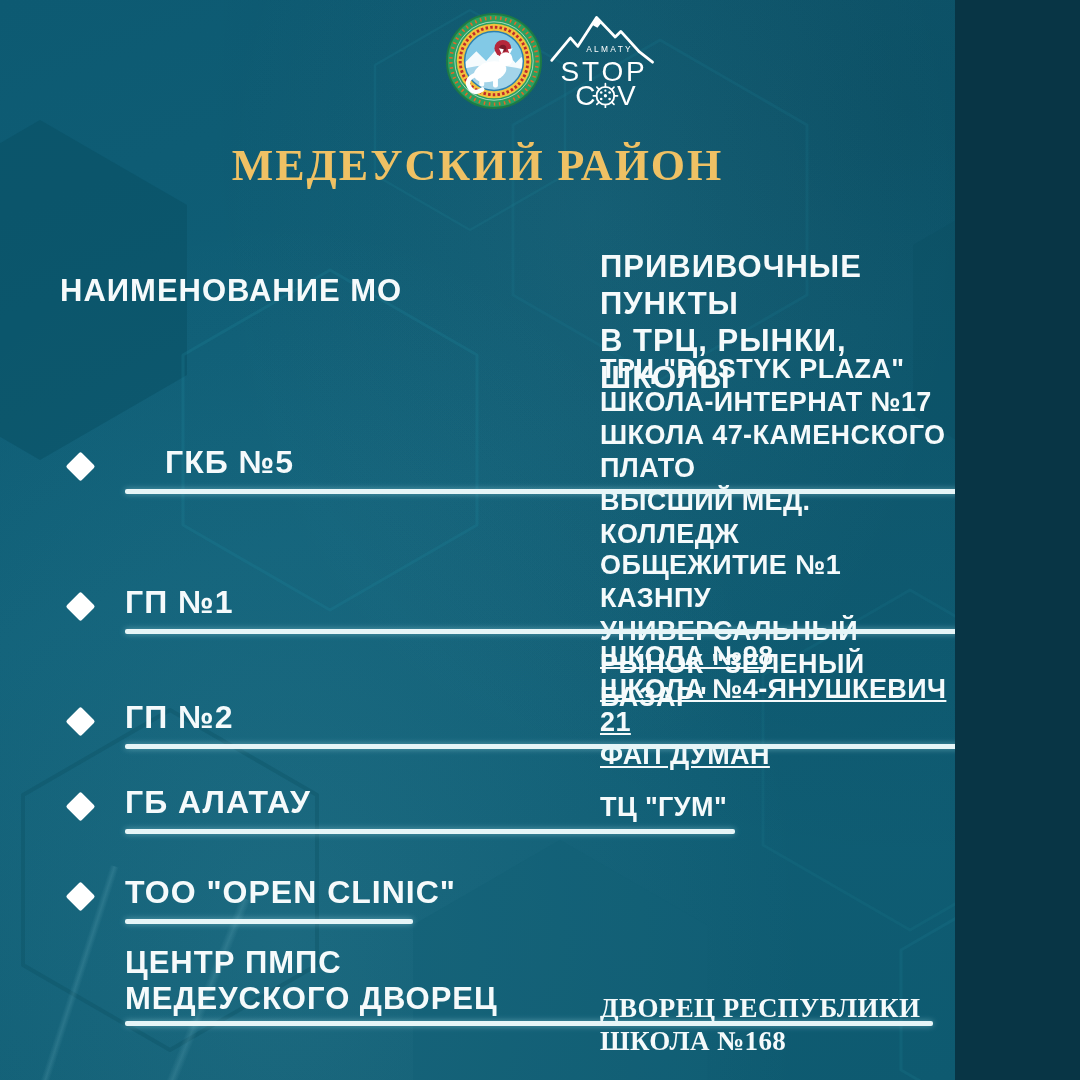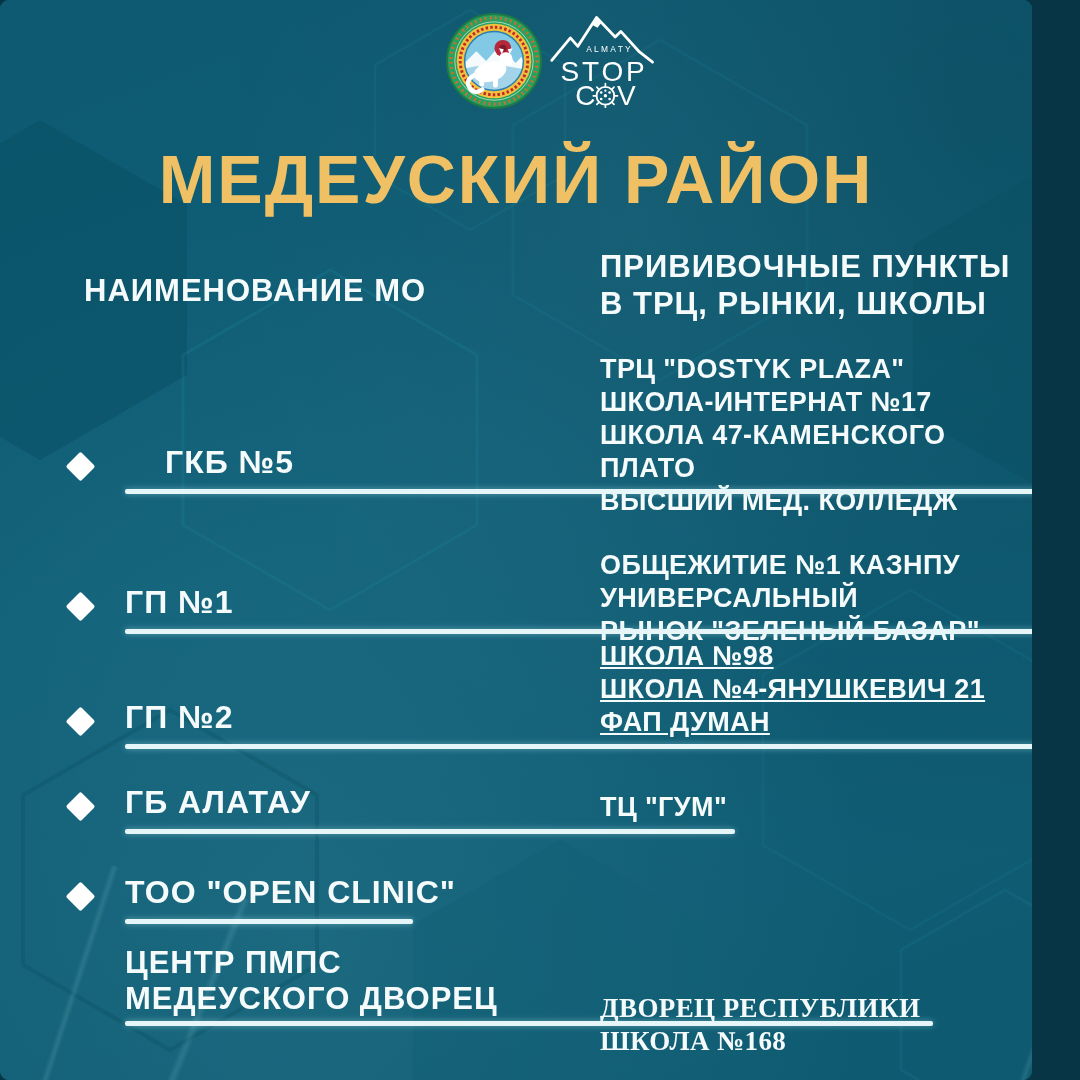--- a/index.html
+++ b/index.html
@@ -1,36 +1,35 @@
 <!DOCTYPE html>
 <html><head>
 <meta charset="utf-8">
 <style>
   html,body{margin:0;padding:0;background:#083545;}
   .poster{
-    position:relative;width:1032px;height:1080px;overflow:hidden;
+    position:relative;width:955px;height:1080px;overflow:hidden;
     background:#0f5e75;
     font-family:"Liberation Sans", sans-serif;
-    border-radius:9px;
     -webkit-font-smoothing:antialiased;
   }
   .bg-grad{
     position:absolute;inset:0;
     background:
       radial-gradient(ellipse at 30% 88%, rgba(140,215,230,.10), transparent 55%),
       radial-gradient(ellipse at 62% 20%, rgba(150,220,235,.06), transparent 45%),
       radial-gradient(ellipse at 95% 10%, rgba(0,25,35,.20), transparent 55%),
       linear-gradient(160deg,#0d5a72 0%, #106078 45%, #0e5a70 100%);
   }
   .bg-hex{position:absolute;inset:0;}
   .streak{position:absolute;background:linear-gradient(90deg,transparent,rgba(170,230,240,.13),transparent);}
   .content{position:absolute;inset:0;}
   .title{
     position:absolute;left:0;right:0;top:140px;text-align:center;
-    font-size:68px;font-weight:800;letter-spacing:2px;color:#efc164;
+    font-size:44px;font-weight:800;letter-spacing:2px;color:#efc164;font-family:Liberation Serif, serif;
   }
   .colhead{
     position:absolute;color:#f5fafb;font-size:31px;font-weight:800;
     letter-spacing:1px;line-height:37px;white-space:pre-line;
   }
   .org{
     position:absolute;left:125px;color:#f5fafb;font-size:32px;font-weight:800;
     letter-spacing:1px;line-height:36px;white-space:pre-line;
   }
   .points{
@@ -130,21 +129,21 @@
           <circle cx="57" cy="97.5" r="1.4"></circle>
             <circle cx="66" cy="97.5" r="1.4"></circle>
             <circle cx="61.5" cy="88.5" r="1.2"></circle>
         </g>
       </g>
       <text x="84" y="104" text-anchor="middle" font-size="30" fill="#ffffff" font-family="Liberation Sans, sans-serif">V</text>
     </svg>
 
     <div class="title">МЕДЕУСКИЙ РАЙОН</div>
 
-    <div class="colhead" style="left:60px;top:272px;margin-left:24px;">НАИМЕНОВАНИЕ МО</div>
+    <div class="colhead" style="left:60px;top:272px;">НАИМЕНОВАНИЕ МО</div>
     <div class="colhead" style="left:600px;top:248px;">ПРИВИВОЧНЫЕ ПУНКТЫ
 В ТРЦ, РЫНКИ, ШКОЛЫ</div>
 
     <div>
       <div class="diamond" style="top:456px;"></div>
       <div class="org" style="top:444px;margin-left:40px;">ГКБ №5</div>
       <div class="points" style="top:353px;">ТРЦ "DOSTYK PLAZA"
 ШКОЛА-ИНТЕРНАТ №17
 ШКОЛА 47-КАМЕНСКОГО ПЛАТО
 ВЫСШИЙ  МЕД. КОЛЛЕДЖ</div>

